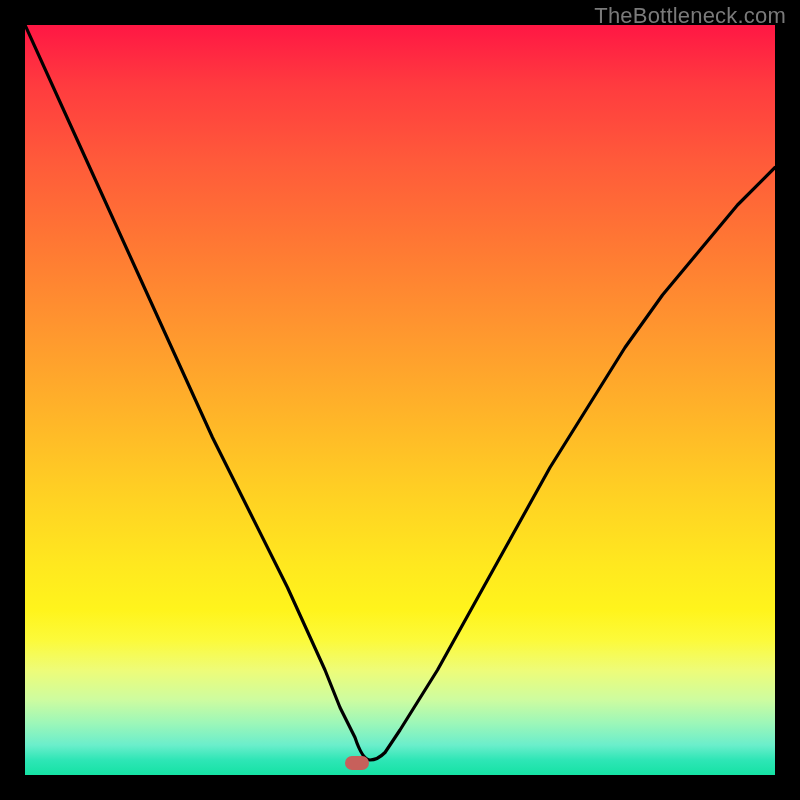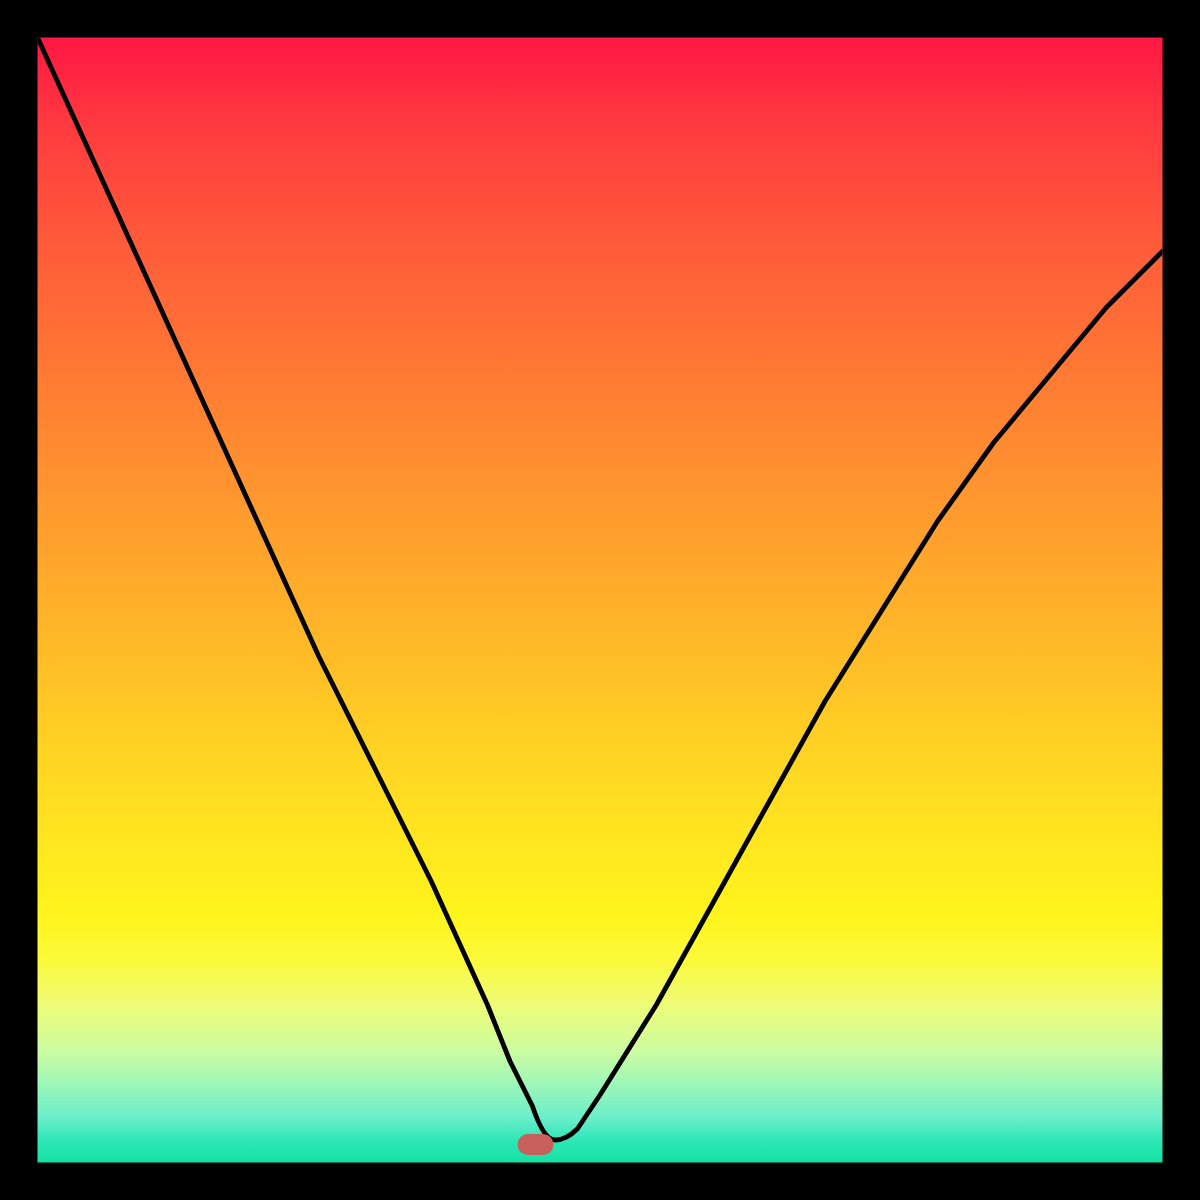--- a/index.html
+++ b/index.html
@@ -66,20 +66,21 @@
     height: 14px;
     border-radius: 7px;
     background: #c7605b;
   }
 </style>
 </head>
 <body>
 
 <div class="frame">
 
+  <div class="watermark">TheBottleneck.com</div>
 
   <div class="plot-area">
 
     <svg class="curve" viewBox="0 0 750 750" preserveAspectRatio="none">
       <path d="M 0 0
                L 37.5 82.5
                L 75 165
                L 112.5 247.5
                L 150 330
                L 187.5 412.5

